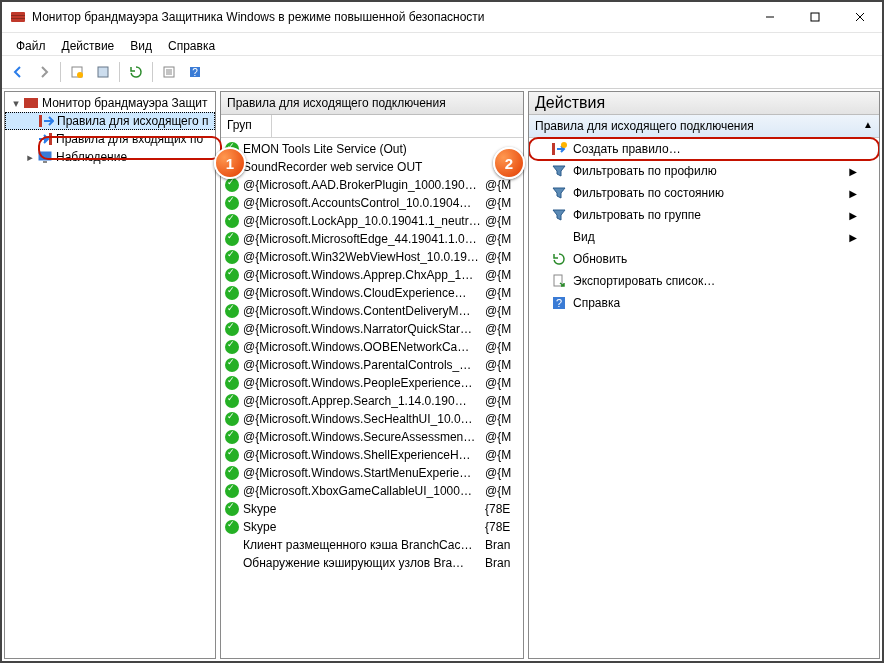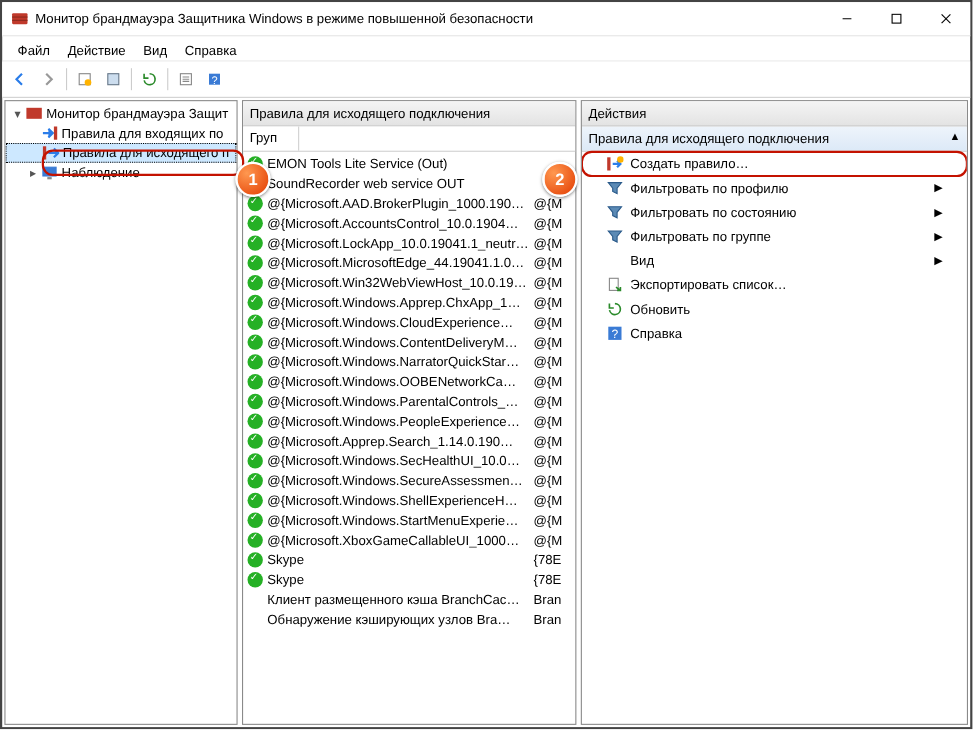--- a/index.html
+++ b/index.html
@@ -15,21 +15,21 @@
 .menubar span{padding:2px 8px;cursor:default}
 .toolbar{height:28px;display:flex;align-items:center;gap:2px;padding:2px 4px;border-bottom:1px solid #d0d0d0;background:#fff}
 .tbtn{width:22px;height:22px;border:1px solid transparent;display:flex;align-items:center;justify-content:center}
 .tsep{width:1px;height:20px;background:#ccc;margin:0 2px}
 .body{flex:1;display:flex;overflow:hidden}
 .pane{border:1px solid #8a8a8a;margin:2px;background:#fff;display:flex;flex-direction:column;overflow:hidden}
 .tree{width:210px}
 .center{flex:1}
 .actions{width:350px}
 .pane-header{height:22px;background:linear-gradient(#f5f5f5,#e3e3e3);border-bottom:1px solid #bdbdbd;padding:0 6px;display:flex;align-items:center;font-weight:400}
-.actions .pane-header{font-size:12px}
+.actions .pane-header{font-size:16px}
 .tree-body{flex:1;overflow:hidden;padding:2px 0}
 .tnode{display:flex;align-items:center;height:18px;padding-left:4px;white-space:nowrap;overflow:hidden}
 .tnode .exp{width:14px;text-align:center;color:#555;font-size:11px}
 .tnode .ticon{width:16px;height:16px;margin-right:3px;flex-shrink:0}
 .tnode.sel{background:#cde8ff;border:1px dotted #000;box-sizing:border-box}
 .tnode.child{padding-left:18px}
 .rules-head{height:22px;display:flex;border-bottom:1px solid #d0d0d0;background:#fff}
 .rules-head .col{padding:3px 6px;border-right:1px solid #d0d0d0}
 .rules-head .col.name{flex:1}
 .rules-head .col.grp{width:38px}
@@ -145,35 +145,35 @@
 
     <div class="pane tree">
       <div class="tree-body">
         <div class="tnode">
           <span class="exp">▾</span>
           <svg class="ticon" viewBox="0 0 16 16">
               <rect class="ico-wall" x="1" y="3" width="14" height="10"></rect>
             </svg>
           <span>Монитор брандмауэра Защит</span>
         </div>
+        <div class="tnode child sel">
+          <span class="exp"></span>
+          <svg class="ticon" viewBox="0 0 16 16">
+              <rect fill="#c0392b" x="1" y="2" width="3" height="12"></rect>
+              <path d="M6 8h8M11 4l4 4-4 4" fill="none" stroke="#2b7de9" stroke-width="2"></path>
+            </svg>
+          <span>Правила для исходящего п</span>
+        </div>
         <div class="tnode child">
           <span class="exp"></span>
           <svg class="ticon" viewBox="0 0 16 16">
               <path class="ico-arrow" d="M2 8h8M7 4l4 4-4 4" fill="none" stroke="#2b7de9" stroke-width="2"></path>
               <rect fill="#c0392b" x="12" y="2" width="3" height="12"></rect>
             </svg>
           <span>Правила для входящих по</span>
-        </div>
-        <div class="tnode child sel">
-          <span class="exp"></span>
-          <svg class="ticon" viewBox="0 0 16 16">
-              <rect fill="#c0392b" x="1" y="2" width="3" height="12"></rect>
-              <path d="M6 8h8M11 4l4 4-4 4" fill="none" stroke="#2b7de9" stroke-width="2"></path>
-            </svg>
-          <span>Правила для исходящего п</span>
         </div>
         <div class="tnode child">
           <span class="exp">▸</span>
           <svg class="ticon" viewBox="0 0 16 16">
               <rect class="ico-monitor" x="2" y="3" width="12" height="8" fill="#cde6f7" stroke="#3a7bd5"></rect>
               <rect x="6" y="12" width="4" height="2" fill="#888"></rect>
             </svg>
           <span>Наблюдение</span>
         </div>
       </div>
@@ -344,31 +344,31 @@
           <span>Фильтровать по группе</span>
           <span class="arrow">▶</span>
         </div>
         <div class="act-item">
           <span class="aicon"></span>
           <span>Вид</span>
           <span class="arrow">▶</span>
         </div>
         <div class="act-item">
           <svg class="aicon" viewBox="0 0 16 16">
+              <path d="M8 3a5 5 0 1 1-4.9 6" fill="none" stroke="#2a8a2a" stroke-width="1.5"></path>
+              <path d="M3 3v4h4" fill="none" stroke="#2a8a2a" stroke-width="1.5"></path>
+            </svg>
+          <span>Обновить</span>
+        </div>
+        <div class="act-item">
+          <svg class="aicon" viewBox="0 0 16 16">
               <rect x="3" y="2" width="8" height="11" fill="#fff" stroke="#888"></rect>
               <path d="M9 10l4 3M13 10v3h-3" fill="none" stroke="#2a8a2a" stroke-width="1.5"></path>
             </svg>
           <span>Экспортировать список…</span>
-        </div>
-        <div class="act-item">
-          <svg class="aicon" viewBox="0 0 16 16">
-              <path d="M8 3a5 5 0 1 1-4.9 6" fill="none" stroke="#2a8a2a" stroke-width="1.5"></path>
-              <path d="M3 3v4h4" fill="none" stroke="#2a8a2a" stroke-width="1.5"></path>
-            </svg>
-          <span>Обновить</span>
         </div>
         <div class="act-item">
           <svg class="aicon" viewBox="0 0 16 16">
               <rect x="2" y="2" width="12" height="12" fill="#3a7bd5"></rect>
               <text x="8" y="12" font-size="11" fill="#fff" text-anchor="middle">?</text>
             </svg>
           <span>Справка</span>
         </div>
       </div>
     </div>

